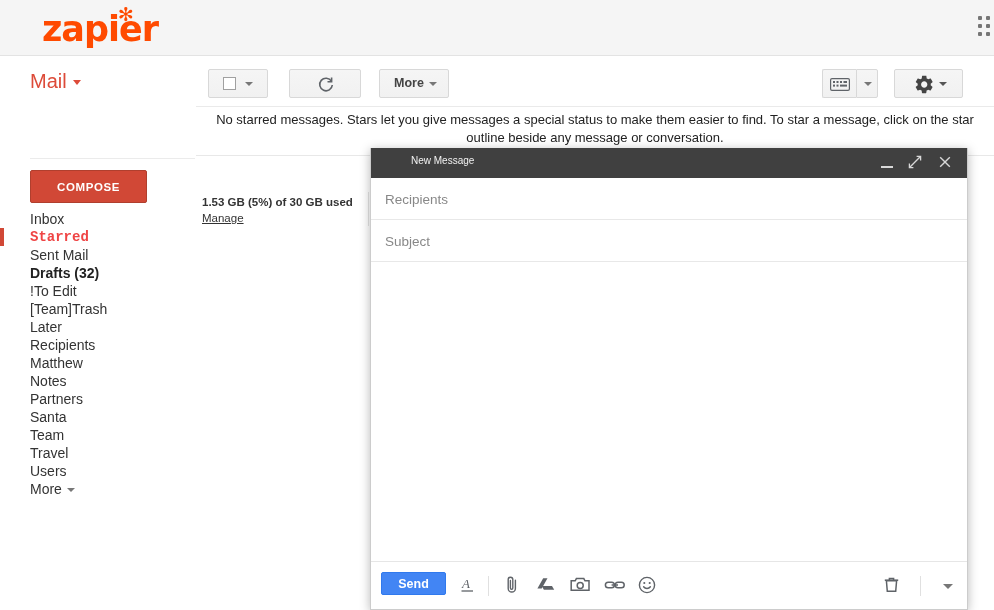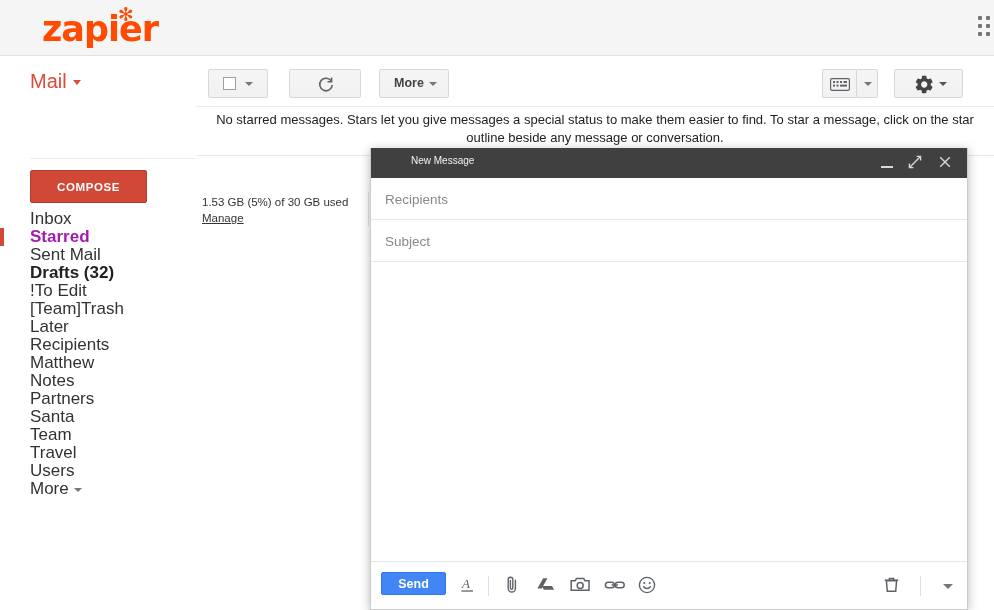--- a/index.html
+++ b/index.html
@@ -128,43 +128,43 @@
   .compose-btn {
     position: absolute; left: 30px; top: 114px;
     width: 117px; height: 33px;
     background: #d14836; border: 1px solid #b03f2e; border-radius: 2px;
     color: #fff; font-size: 11.5px; font-weight: bold; letter-spacing: .6px;
     cursor: pointer; font-family: "Liberation Sans", sans-serif;
   }
   .labels { position: absolute; left: 0; top: 154px; width: 196px; }
   .label-row {
     position: relative; height: 18px; line-height: 18px;
-    padding-left: 30px; font-size: 17px; color: #333; cursor: pointer;
+    padding-left: 30px; font-size: 14px; color: #333; cursor: pointer;
     white-space: nowrap;
   }
-  .label-row.active { color: #a21caf; font-weight: bold; }
+  .label-row.active { color: #ef4444; font-weight: bold; font-family: Liberation Mono, monospace; }
   .label-row.bold { font-weight: bold; color: #222; }
   .label-row.active .bar {
     position: absolute; left: 0; top: 0; width: 4px; height: 18px; background: #d14836;
   }
   .label-row .car {
     display: inline-block; margin-left: 5px; vertical-align: middle;
     width: 0; height: 0; border-left: 4px solid transparent; border-right: 4px solid transparent; border-top: 4px solid #777;
   }
   .chat-icons { position: absolute; left: 78px; top: 583px; height: 26px; }
 
   
   .main { position: absolute; top: 106px; left: 196px; width: 798px; height: 504px; background: #fff; border-top: 1px solid #eaeaea; }
   .empty-msg {
     position: absolute; top: 4px; left: 6px; width: 786px;
     text-align: center; font-size: 13px; color: #222; line-height: 18px;
   }
   .main-rule { position: absolute; top: 48px; left: 0; width: 798px; height: 1px; background: #e8e8e8; }
   .storage { position: absolute; top: 88px; left: 6px; font-size: 11.5px; color: #555; line-height: 15px; }
-  .storage .used { font-weight: normal; color: #333; }
+  .storage .used { font-weight: bold; color: #333; }
   .storage .manage { color: #333; text-decoration: underline; cursor: pointer; display: inline-block; margin-top: 1px; }
   .storage-sep { position: absolute; top: 85px; left: 172px; width: 1px; height: 34px; background: #e4e4e4; }
 
   
   .compose {
     position: absolute; left: 370px; top: 148px;
     width: 598px; height: 462px;
     background: #fff;
     box-shadow: 0 2px 10px rgba(0,0,0,.28);
     border: 1px solid #ccc; border-top: none;

